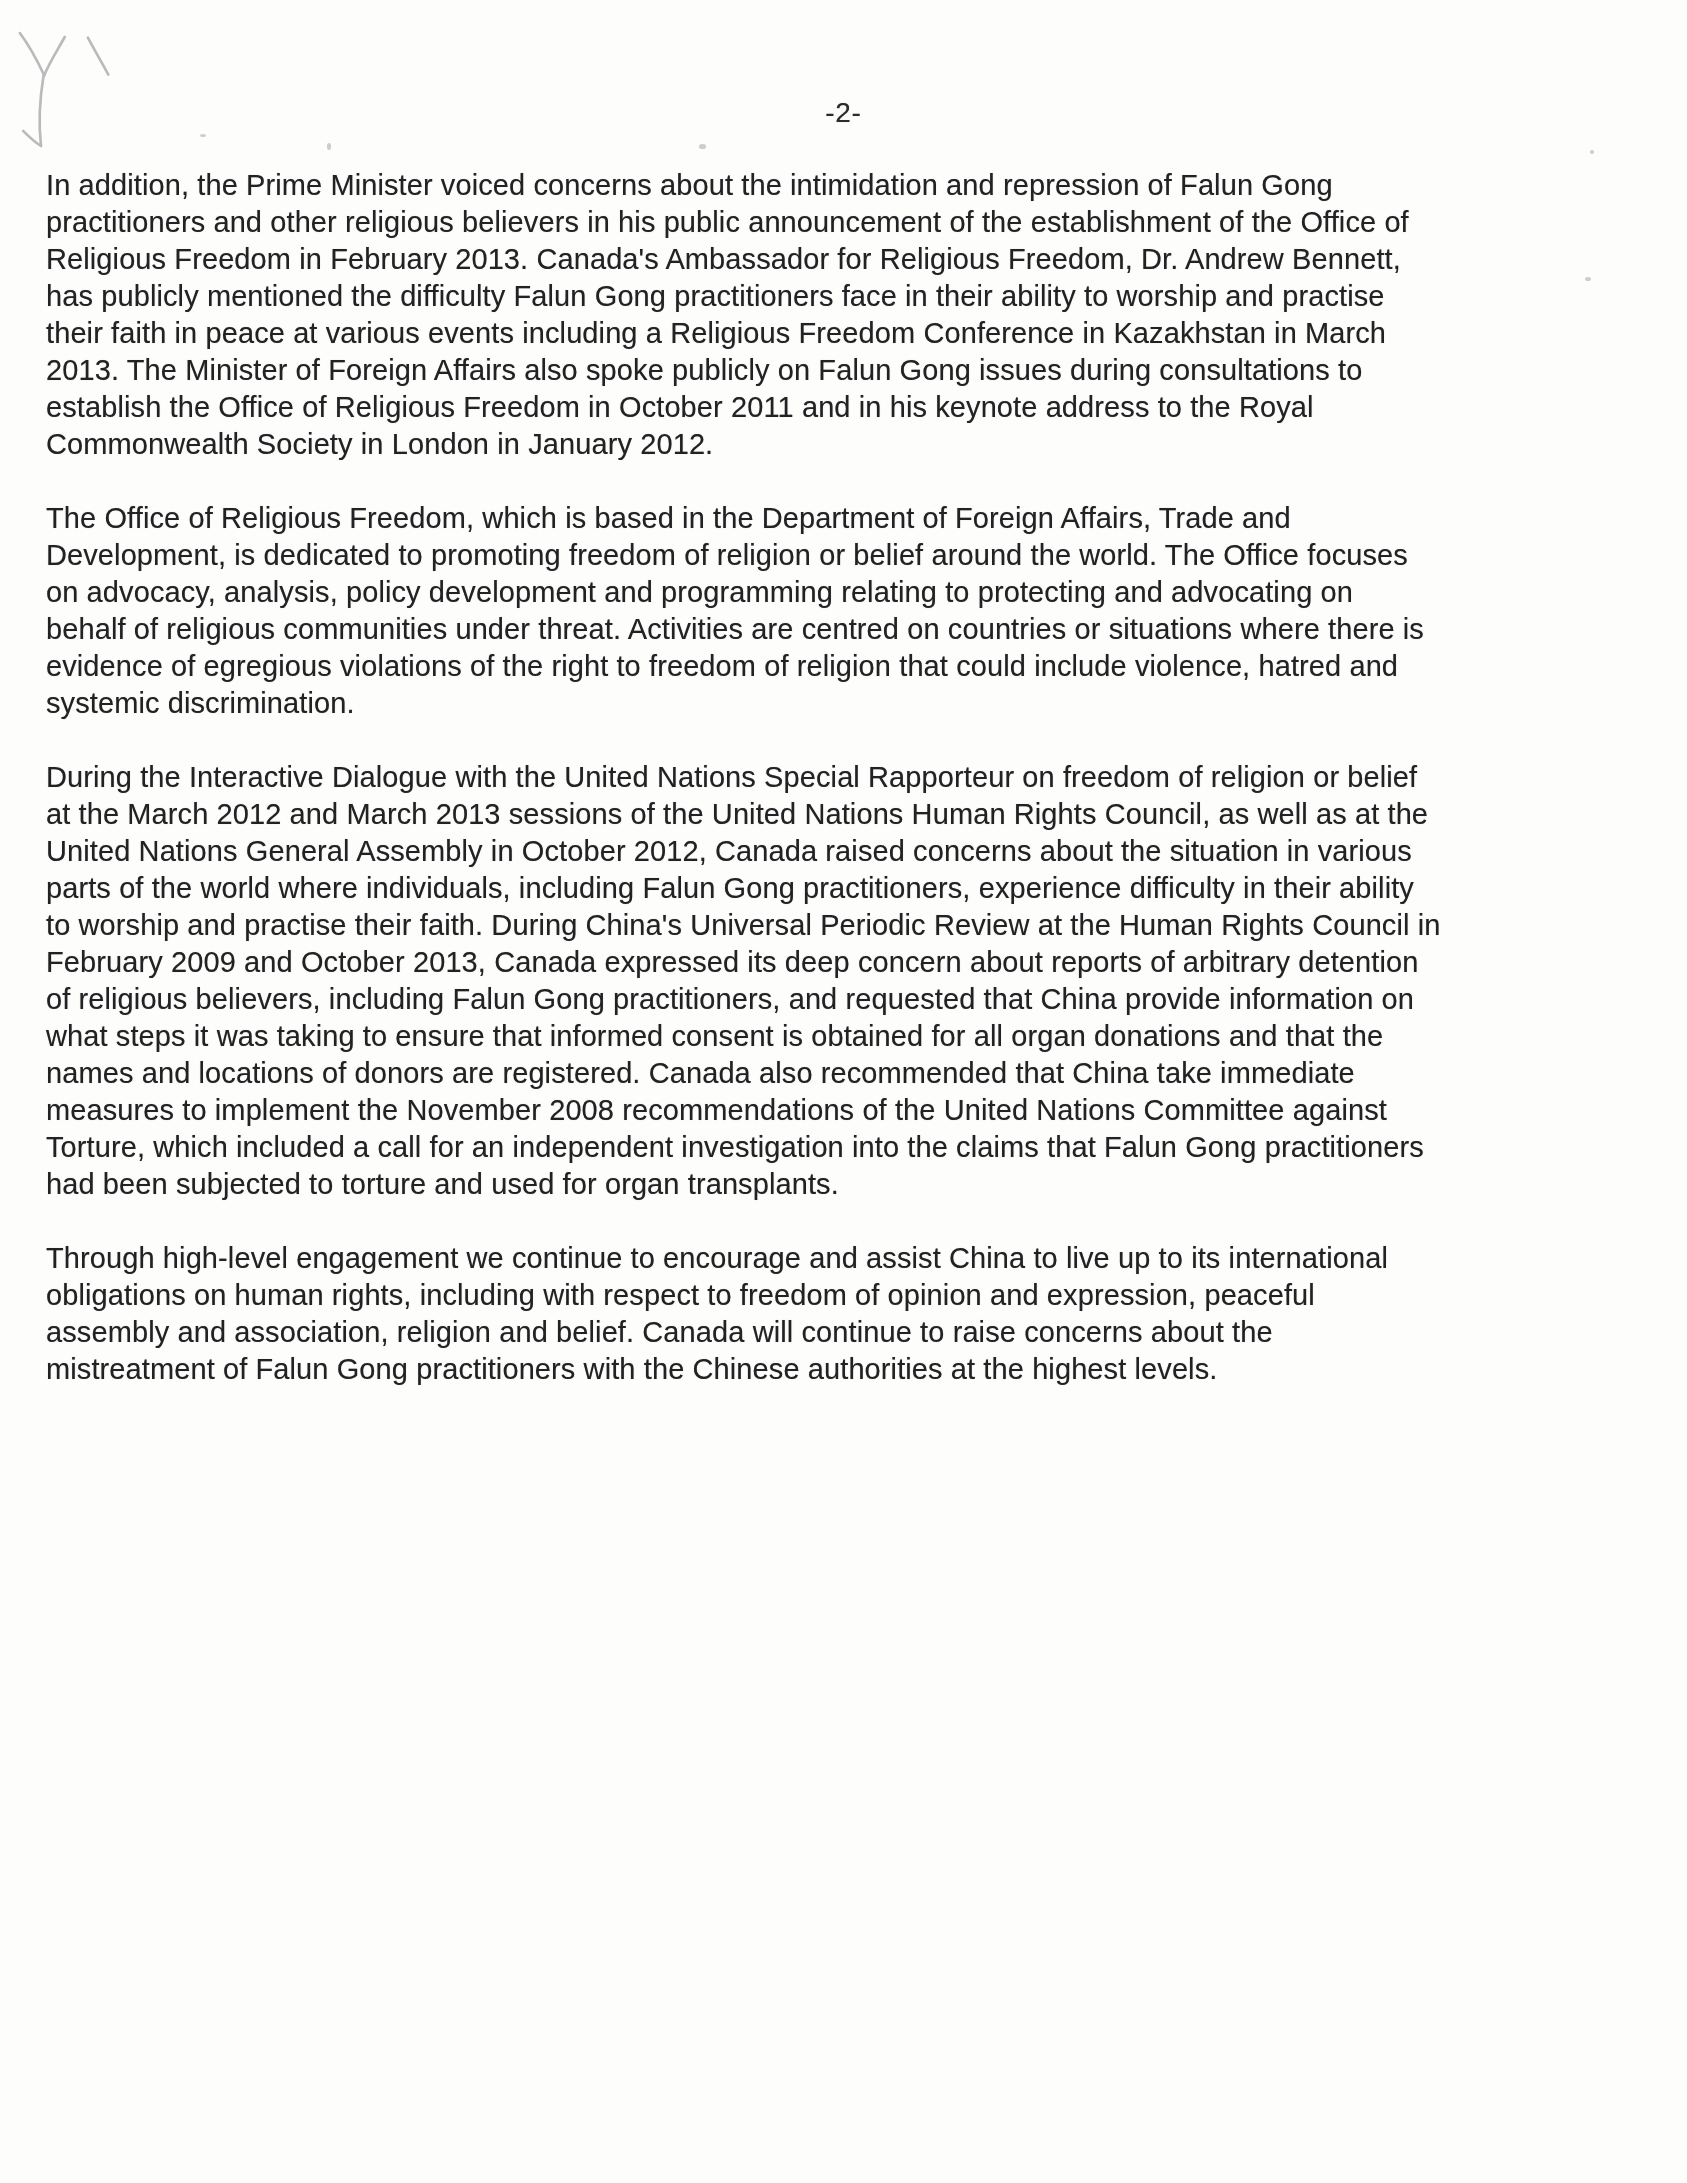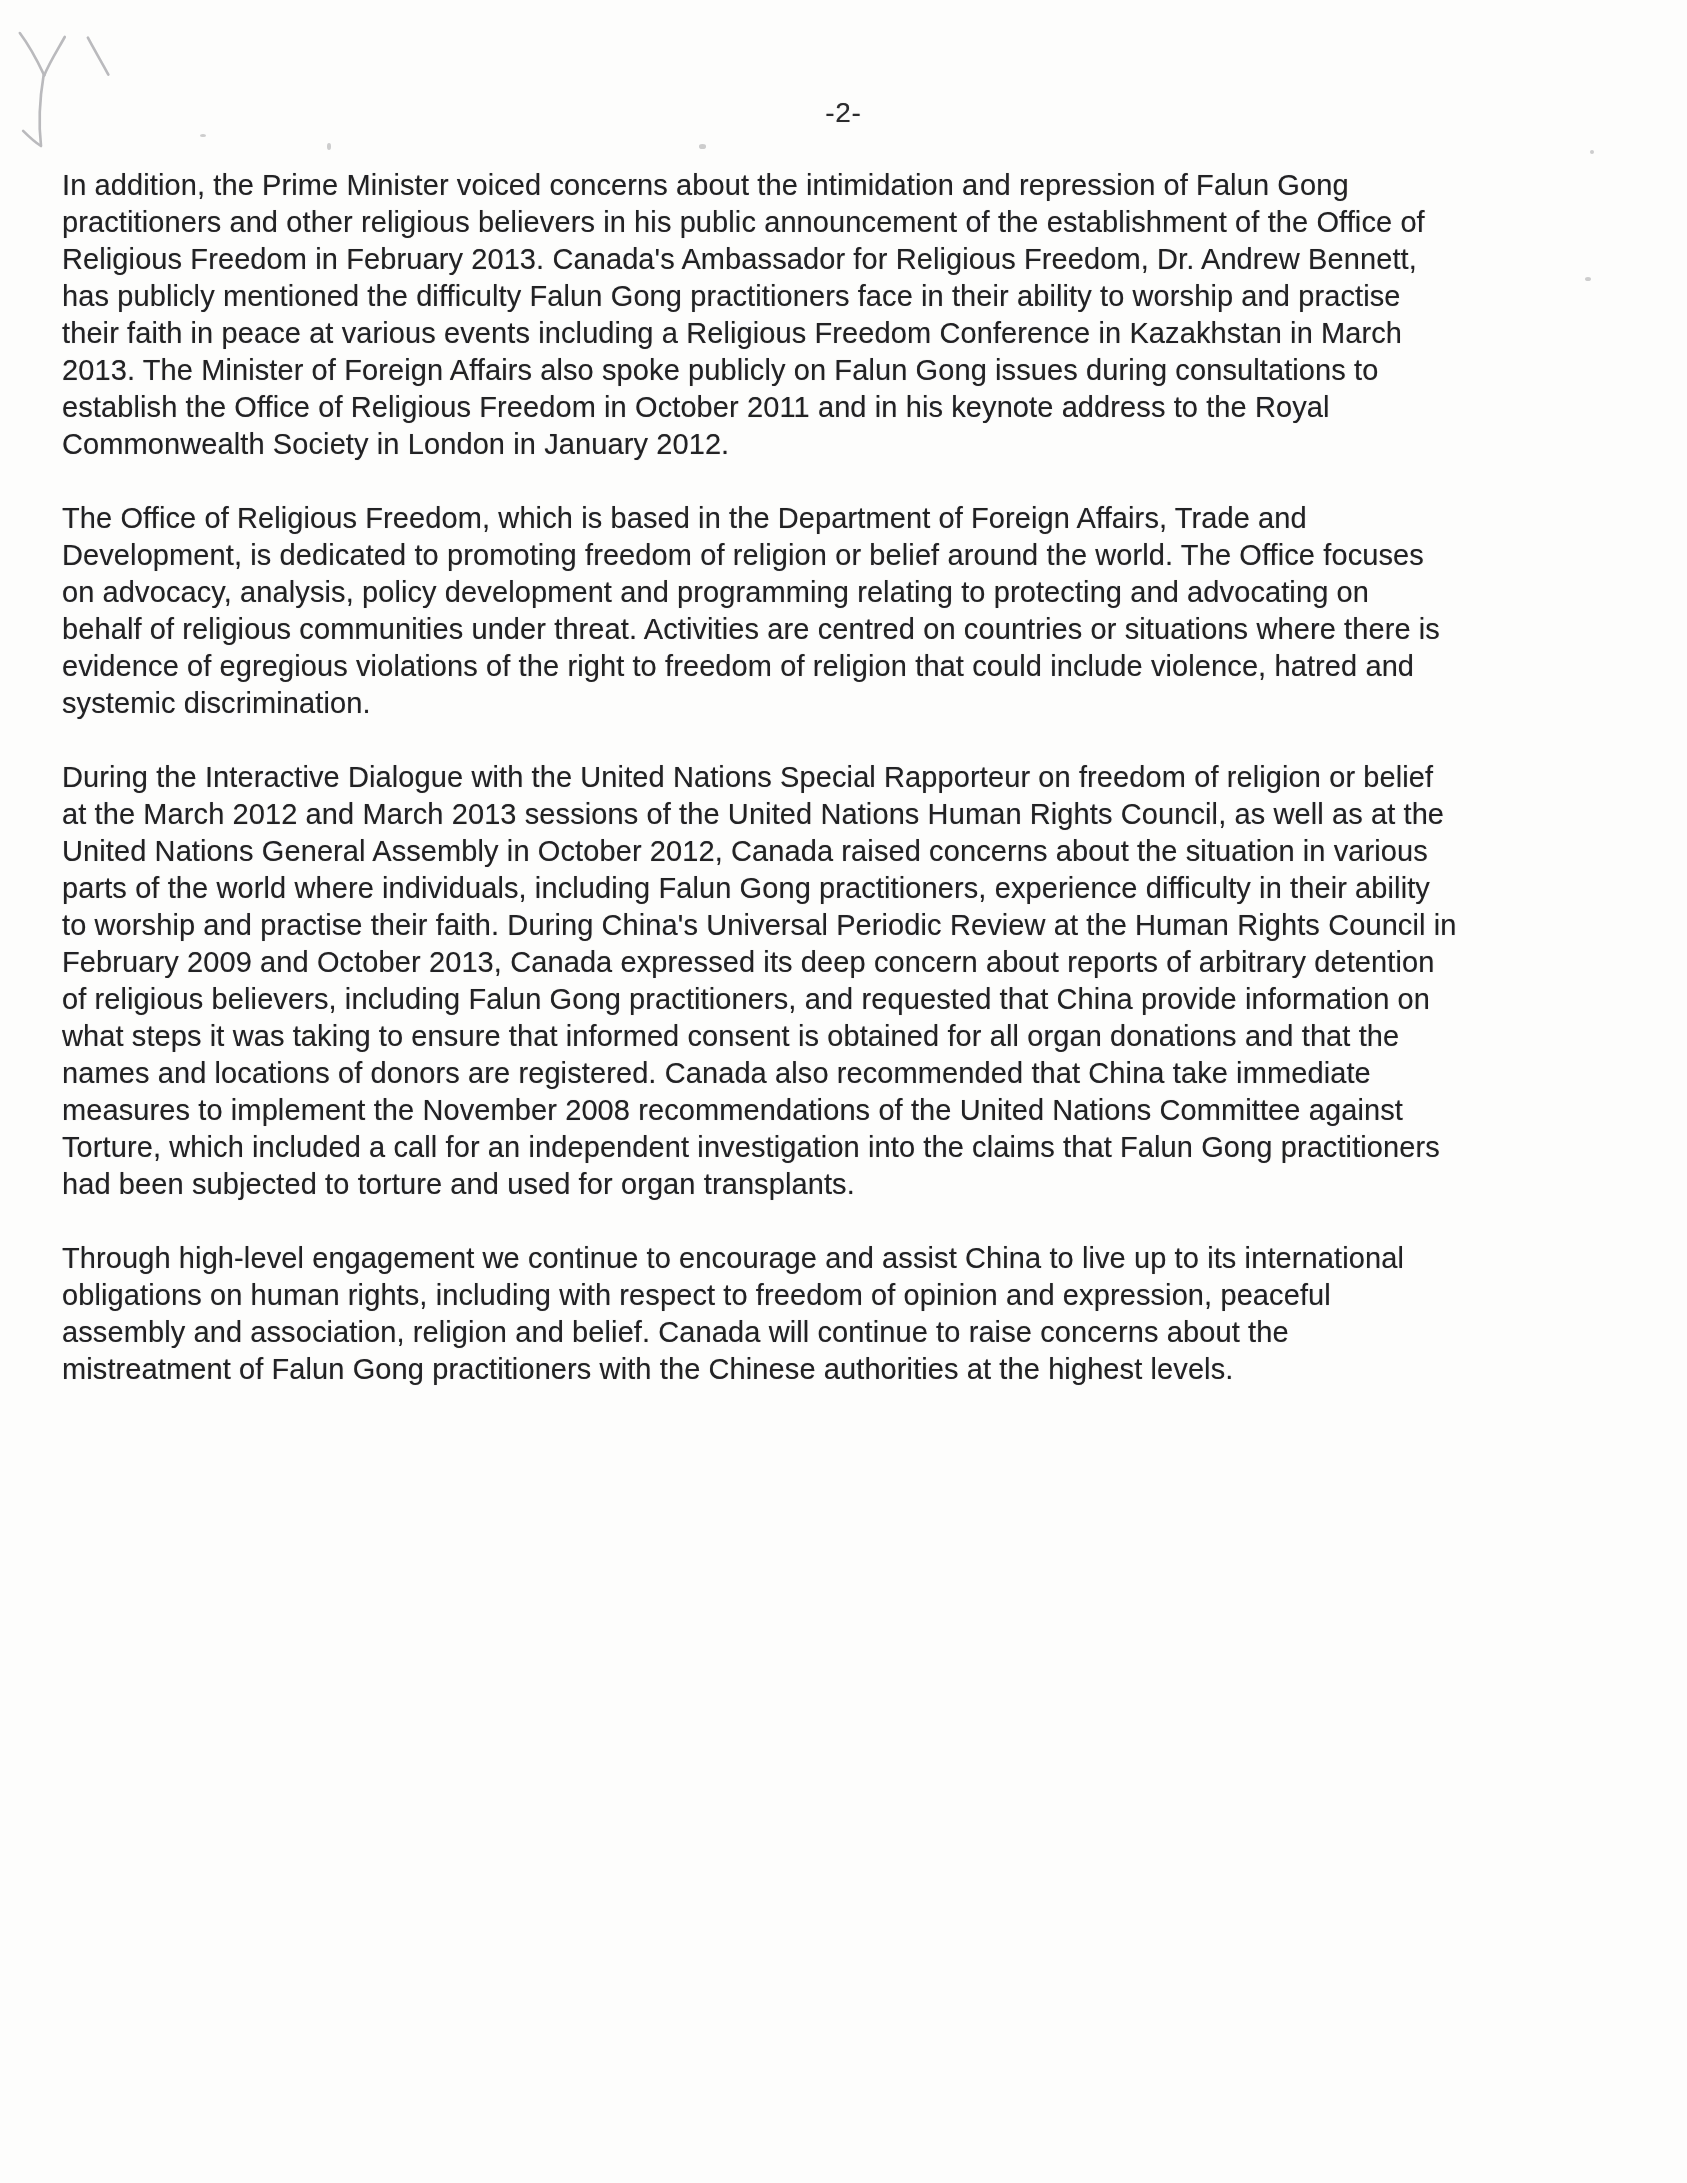--- a/index.html
+++ b/index.html
@@ -27,21 +27,21 @@
     letter-spacing: 0.7px;
     text-shadow: 0 0 0.7px rgba(40,40,40,0.45);
   }
   .body-text {
     position: absolute;
     top: 167px;
     left: 46px;
     width: 1614px;
   }
   .para {
-    margin: 0 0 37px 16px;
+    margin: 0 0 37px 0;
     font-size: 29px;
     line-height: 37px;
     color: #222224;
     white-space: pre;
     letter-spacing: 0.1px;
     text-shadow: 0 0 0.8px rgba(35,35,38,0.42);
   }
   .pen-mark {
     position: absolute;
     top: 0;

